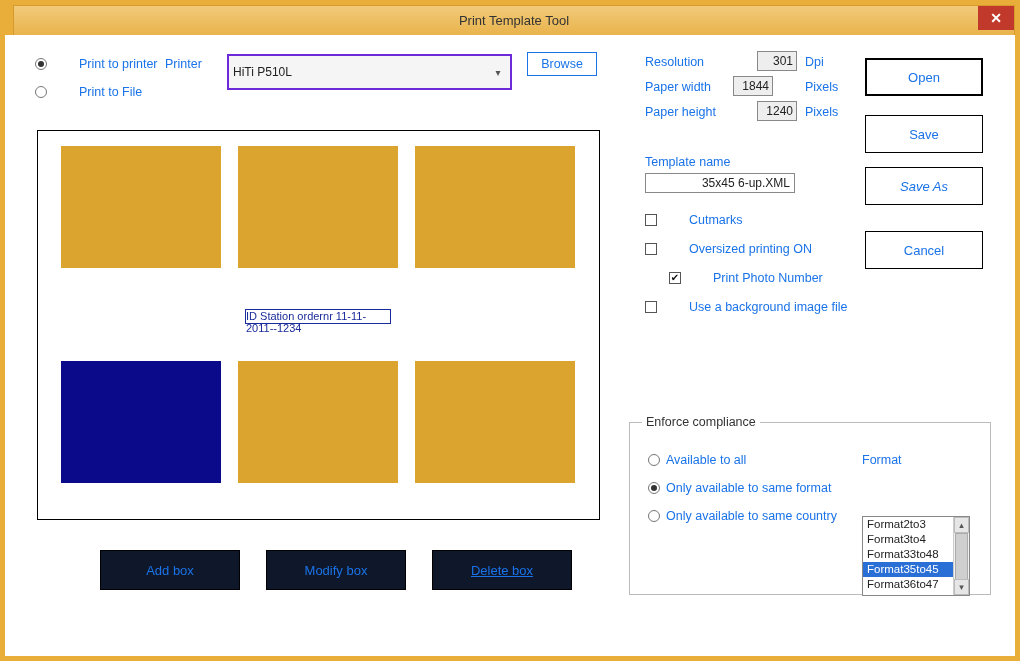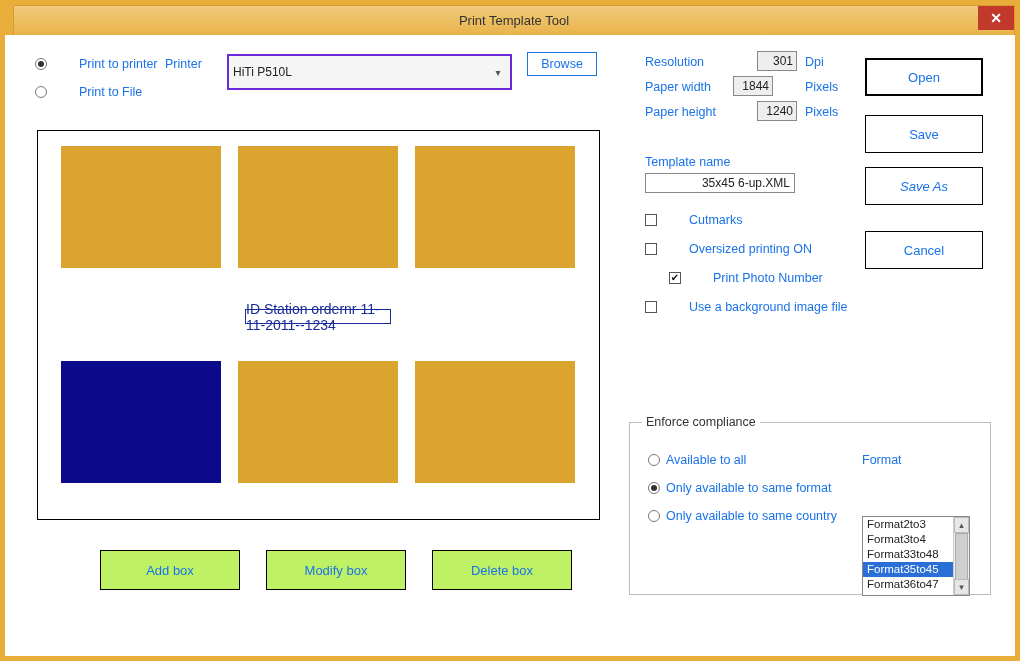--- a/index.html
+++ b/index.html
@@ -110,28 +110,28 @@
 
   .preview-frame {
     border: 1px solid #000;
     background: #fff;
   }
   .gold-box { background: #dba42e; }
   .navy-box { background: #0a0a8a; }
 
   .id-label {
     border: 1px solid #1a2b9a;
-    font-size: 14px; color: #1a2b9a;
-    display:flex;align-items:center;justify-content:center;
+    font-size: 11px; color: #1a2b9a;
+    display:flex;align-items:flex-start;justify-content:center;
     background:#fff;
   }
 
   .bottom-btn {
     width: 140px; height: 40px;
-    border: 1px solid #000; background: #bef264;
+    border: 1px solid #000; background: #0f172a;
     color: #1a73e8; font-size: 13px;
     display:flex;align-items:center;justify-content:center;
     cursor:pointer;
   }
 
   fieldset.enforce {
     border: 1px solid #bbb;
     padding: 12px;
   }
   fieldset.enforce legend { color: #333; font-size: 12.5px; padding: 0 4px; }
@@ -249,21 +249,21 @@
       <div class="abs gold-box" style="left:200px; top:230px; width:160px; height:122px;"></div>
       <div class="abs gold-box" style="left:377px; top:230px; width:160px; height:122px;"></div>
     </div>
 
     <div class="abs bottom-btn" style="left:95px;  top:515px;">
         <span>Add box</span>
       </div>
     <div class="abs bottom-btn" style="left:261px; top:515px;">
         <span>Modify box</span>
       </div>
-    <div class="abs bottom-btn" style="left:427px; top:515px;">
+    <div class="abs bottom-btn" style="left:427px; top:515px;text-decoration:underline;">
         <span>Delete box</span>
       </div>
 
     <fieldset class="abs enforce" style="left:622px; top:380px; width:362px; height:180px;">
       <legend>Enforce compliance</legend>
 
       <div class="radio" style="position:absolute; left:18px; top:24px;">
         <span class="r-dot"></span>
         <span>Available to all</span>
       </div>

